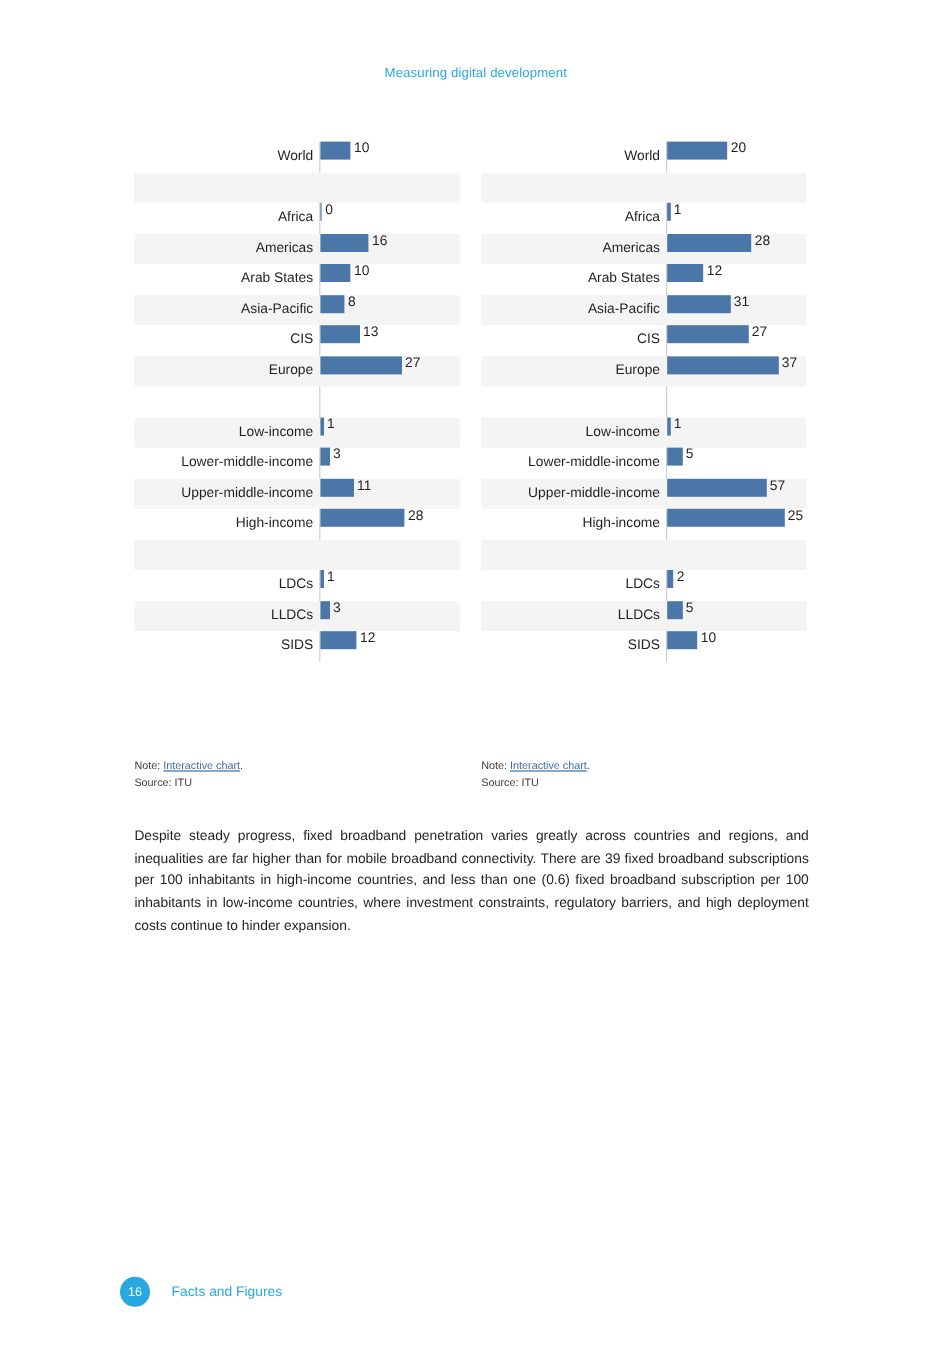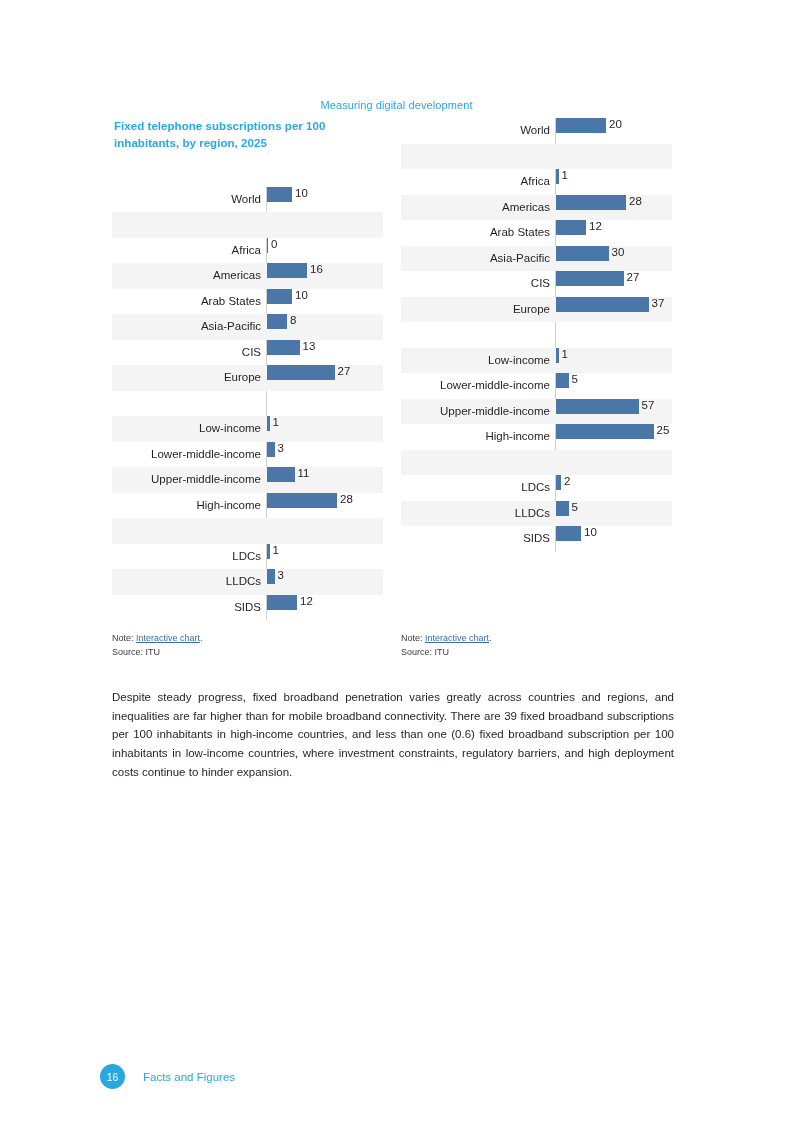--- a/index.html
+++ b/index.html
@@ -19,21 +19,20 @@
   
   .running-header {
     position: absolute;
     top: 55px;
     left: 0;
     width: 793px;
     text-align: center;
     font-size: 11px;
     color: #29a8e0;
     letter-spacing: 0.1px;
-    margin-top: 44px;
   }
 
   
   .charts {
     position: absolute;
     top: 118px;
     left: 112px;
     width: 570px;
     display: flex;
     gap: 8px;
@@ -160,21 +159,20 @@
     color: #29a8e0;
   }
 </style>
 </head>
 <body>
 
 <div class="running-header">Measuring digital development</div>
 
 <div class="charts">
     <div class="chart-col">
-      <div class="chart-title">Fixed telephone subscriptions per 100 inhabitants, by region, 2025</div>
       <div class="chart-plot">
         <div class="axis-line" style="left: 154px;"></div>
         <div class="row">
           <div class="row-label" style="left: 0px; width: 149px;">World</div>
           <div class="bar-wrap" style="left: 155px;">
             <div class="bar" style="width: 25px; background: rgb(74, 119, 168);"></div>
             <div class="bar-value">10</div>
           </div>
         </div>
         <div class="row band spacer"></div>
@@ -302,21 +300,21 @@
           <div class="row-label" style="left: 0px; width: 149px;">Arab States</div>
           <div class="bar-wrap" style="left: 155px;">
             <div class="bar" style="width: 30px; background: rgb(74, 119, 168);"></div>
             <div class="bar-value">12</div>
           </div>
         </div>
         <div class="row band">
           <div class="row-label" style="left: 0px; width: 149px;">Asia-Pacific</div>
           <div class="bar-wrap" style="left: 155px;">
             <div class="bar" style="width: 52.5px; background: rgb(74, 119, 168);"></div>
-            <div class="bar-value">30</div>
+            <div class="bar-value">31</div>
           </div>
         </div>
         <div class="row">
           <div class="row-label" style="left: 0px; width: 149px;">CIS</div>
           <div class="bar-wrap" style="left: 155px;">
             <div class="bar" style="width: 67.5px; background: rgb(74, 119, 168);"></div>
             <div class="bar-value">27</div>
           </div>
         </div>
         <div class="row band">

